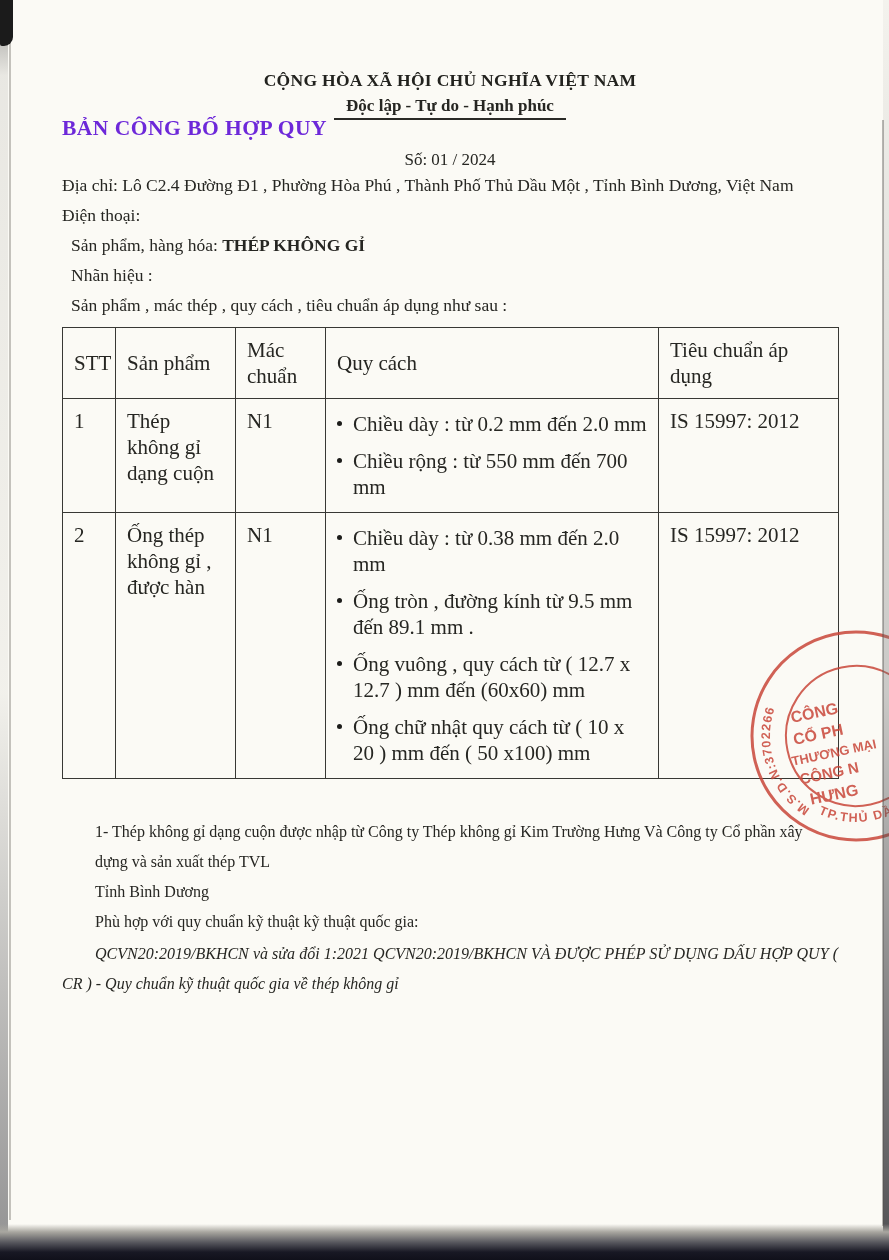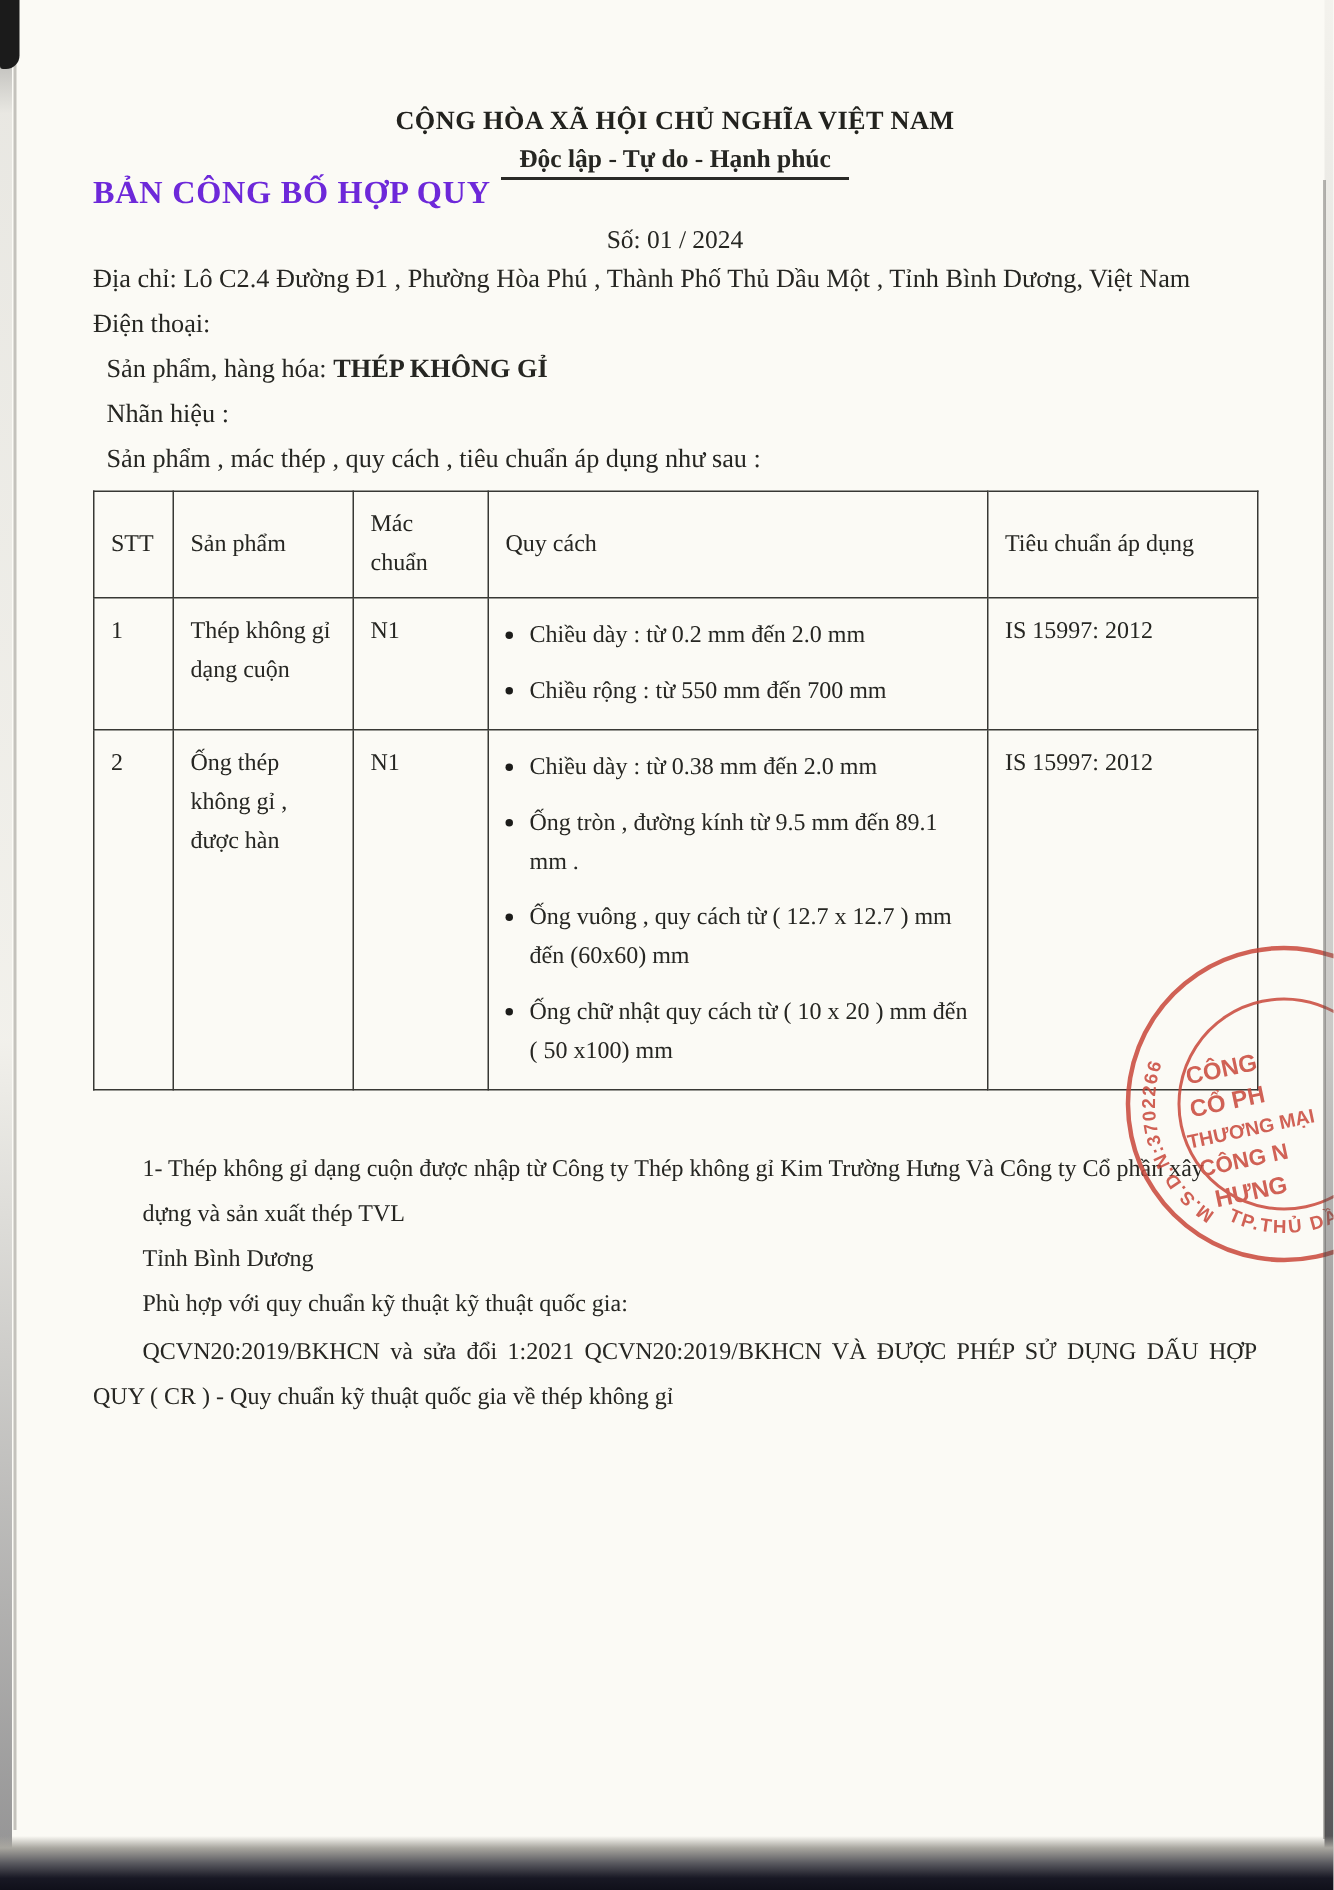--- a/index.html
+++ b/index.html
@@ -25,36 +25,36 @@
   .nat-title{margin-top:70px;text-align:center;font-weight:bold;font-size:17.5px;letter-spacing:.3px;color:#22221e;}
   .motto{margin-top:5px;text-align:center;font-weight:bold;font-size:17px;}
   .motto span{border-bottom:2px solid #2a2a26;padding:0 12px 3px;}
   .doc-title{text-align:left;font-weight:bold;font-size:21.5px;letter-spacing:.5px;color:#6d28d9;}
   .doc-number{margin-top:9px;text-align:center;font-size:17px;}
   p.line{margin:0;font-size:17.5px;line-height:30px;}
   .org{margin-top:13px;}
   .indented{padding-left:9px;}
   .gap-top{margin-top:2px;}
   
-  table.spec{border-collapse:collapse;margin-top:7px;width:776px;table-layout:fixed;font-size:16px;}
+  table.spec{border-collapse:collapse;margin-top:7px;width:776px;table-layout:fixed;font-size:21px;}
   table.spec col.c1{width:53px;} table.spec col.c2{width:120px;}
   table.spec col.c3{width:90px;} table.spec col.c4{width:333px;}
   table.spec col.c5{width:180px;}
   table.spec th,table.spec td{border:1px solid #383834;vertical-align:top;padding:9px 11px;font-weight:normal;text-align:left;line-height:26px;}
   table.spec th{height:24px;vertical-align:middle;}
   td.center,th.center{text-align:center;}
   .spec-item{display:flex;gap:11px;margin:3px 0 11px;}
   .spec-item:last-child{margin-bottom:3px;}
   .bullet{flex:0 0 auto;width:5px;height:5px;border-radius:50%;background:#1c1c1a;margin-top:10px;}
   
   .notes{margin-top:38px;}
   .note{margin:0;font-size:16px;line-height:30px;}
   .note-plain{margin-left:33px;}
   .note-hang{padding-left:68px;text-indent:-35px;margin-top:2px;}
-  .note-reg{text-align:justify;text-indent:33px;margin-top:2px;}
+  .note-reg{text-align:justify;text-indent:33px;margin-top:2px;font-style:italic;}
   
   .stamp{position:absolute;left:748px;top:628px;width:216px;height:216px;z-index:4;opacity:.85;pointer-events:none;}
   .stamp text{font-family:"Liberation Sans","DejaVu Sans",sans-serif;font-weight:bold;}
 </style>
 </head>
 <body>
 
 <div class="corner-blob"></div>
 <div class="edge-left"></div>
 <div class="scan-line-left"></div>

